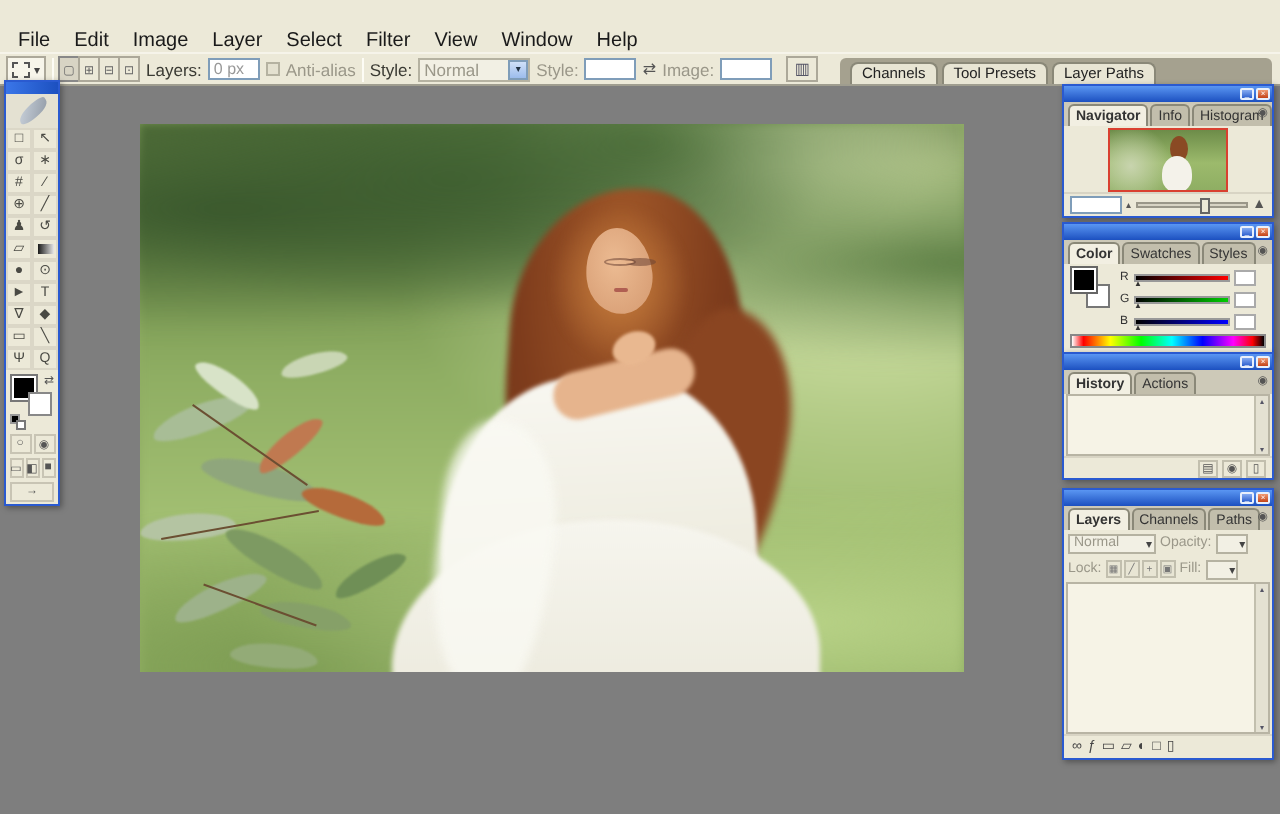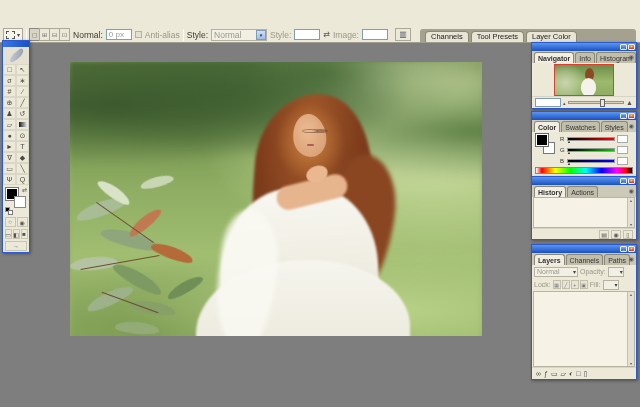--- a/index.html
+++ b/index.html
@@ -210,55 +210,66 @@
   .layers-bottom { height:12px; display:flex; align-items:center; gap:3px; padding:0 4px;
     border-top:1px solid #d8d4c4; }
   .lb-ic { font-size:7px; color:#444; line-height:9px; }
 </style>
 </head>
 <body>
 
 <div class="app">
 
 
+  <div class="menubar" id="menubar">
+      <span class="menu-item">File</span>
+      <span class="menu-item">Edit</span>
+      <span class="menu-item">Image</span>
+      <span class="menu-item">Layer</span>
+      <span class="menu-item">Select</span>
+      <span class="menu-item">Filter</span>
+      <span class="menu-item">View</span>
+      <span class="menu-item">Window</span>
+      <span class="menu-item">Help</span>
+    </div>
 
   <div class="optionsbar">
     <span class="tool-current">
       <span class="marq-glyph"></span>
       <span class="dd-arrow">▾</span>
     </span>
     <span class="osep"></span>
     <span class="mode-btns" id="mode-btns">
         <span class="mode-btn active">▢</span>
         <span class="mode-btn">⊞</span>
         <span class="mode-btn">⊟</span>
         <span class="mode-btn">⊡</span>
       </span>
-    <span class="olabel">Normal:</span>
+    <span class="olabel">Layers:</span>
     <span class="oinput">0 px</span>
     <span class="ocheck"></span>
     <span class="olabel dis">Anti-alias</span>
     <span class="osep"></span>
     <span class="olabel">Style:</span>
     <span class="oselect">
       <span>Normal</span>
       <span class="dd-box">▾</span>
     </span>
     <span class="olabel dis">Style:</span>
     <span class="oinput" style="background:#fff;color:#333;"></span>
     <span class="swap-ic">⇄</span>
     <span class="olabel dis">Image:</span>
     <span class="oinput" style="background:#fff;color:#333;"></span>
     <span class="fb-btn">▥</span>
   </div>
 
   <div class="pwell" id="pwell">
       <span class="pwtab">Channels</span>
       <span class="pwtab">Tool Presets</span>
-      <span class="pwtab">Layer Color</span>
+      <span class="pwtab">Layer Paths</span>
     </div>
 
   <div class="workspace"></div>
 
   <div class="photo">
     <div class="ph-bg"></div>
     <div class="ph-trees"></div>
     <div class="ph-grass"></div>
     <div class="ph-hair"></div>
     <div class="ph-hairlight"></div>

